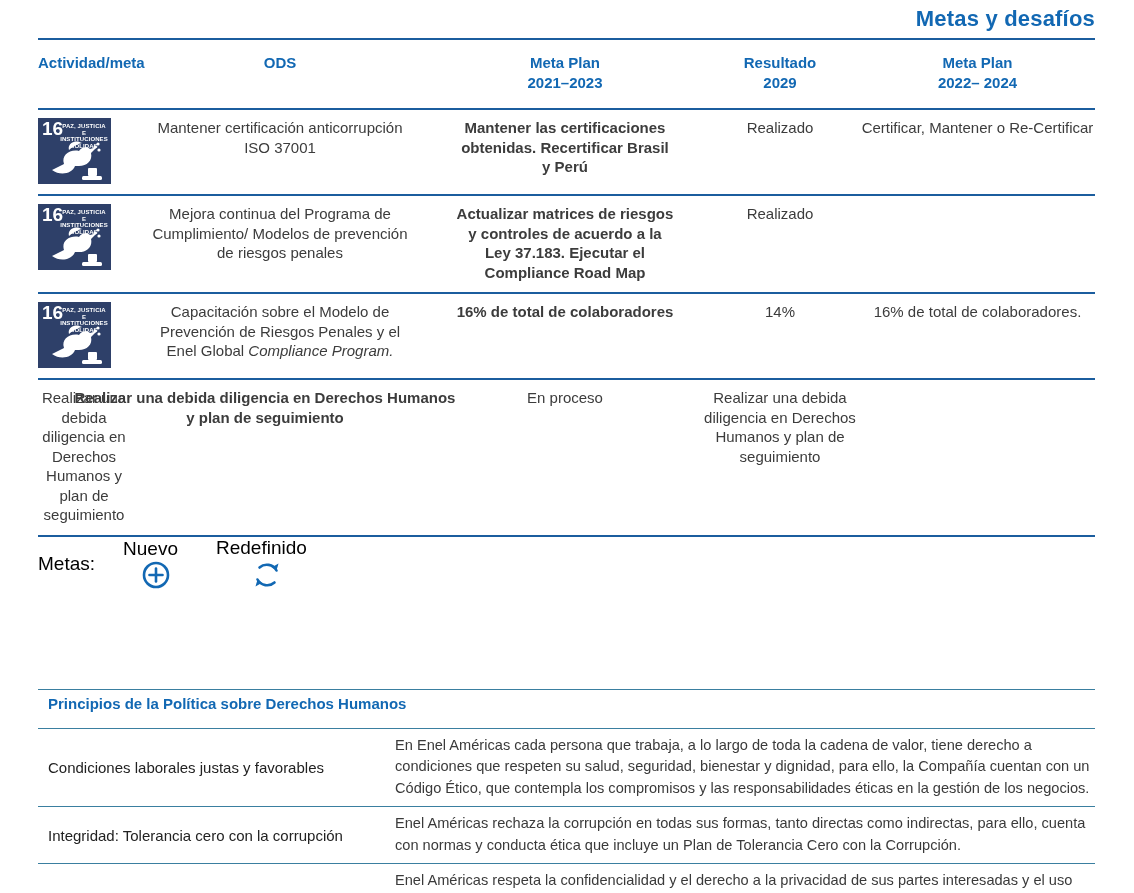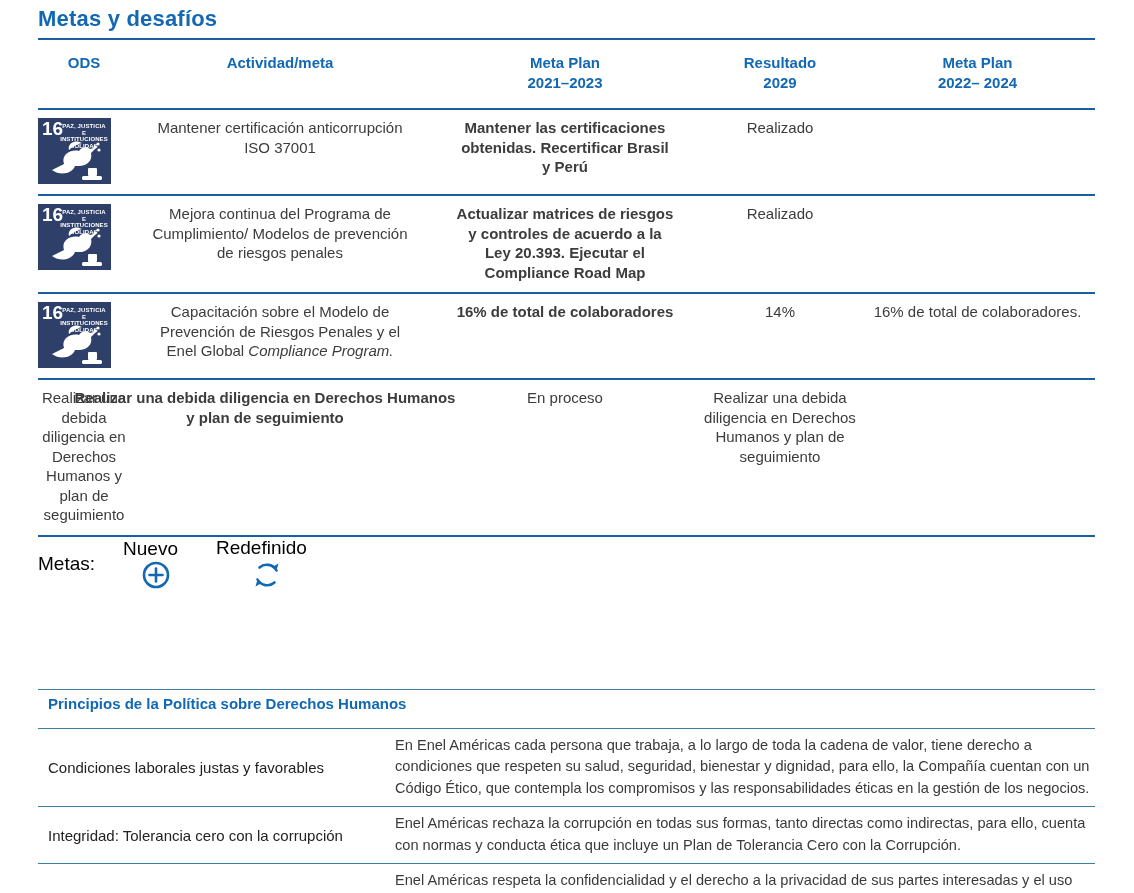--- a/index.html
+++ b/index.html
@@ -15,21 +15,21 @@
   body{
     width:1134px;height:893px;overflow:hidden;
     font-family:"Liberation Sans", sans-serif;
     color:var(--text);
   }
   .page{padding:6px 39px 0 38px;width:1134px;}
 
   
   .page-title{
     color:var(--accent);font-weight:bold;font-size:22px;
-    letter-spacing:.2px;margin:0 0 6px 0;
+    letter-spacing:.2px;margin:0 0 6px 0;text-align:right;
   }
 
   
   .goals-table{width:1057px;border-top:2px solid var(--t1-line);}
   .g-row{
     display:grid;
     grid-template-columns:92px 300px 270px 160px 235px;
     border-bottom:2px solid var(--t1-line);
   }
   .g-head{font-weight:bold;color:var(--accent);font-size:17px;padding:5px 0 6px 0;}
@@ -90,22 +90,22 @@
 </head>
 <body>
 
 <div class="page">
 
   <h1 class="page-title">Metas y desafíos</h1>
 
   <div class="goals-table">
 
     <div class="g-row g-head">
+      <div class="cell">Actividad/meta</div>
       <div class="cell">ODS</div>
-      <div class="cell">Actividad/meta</div>
       <div class="cell">
         <div>Meta Plan</div>
         <div>2021–2023</div>
       </div>
       <div class="cell">
         <div>Resultado</div>
         <div>2029</div>
       </div>
       <div class="cell">
         <div>Meta Plan</div>
@@ -127,20 +127,21 @@
               <circle cx="57" cy="7" r="1.6"></circle>
                 <circle cx="61" cy="10" r="1.6"></circle>
                 <circle cx="60" cy="4" r="1.6"></circle>
             </g>
           </svg>
         </div>
       </div>
       <div class="cell col-activity"><span class="cell-inner">Mantener certificación anticorrupción ISO 37001</span></div>
       <div class="cell col-plan1"><span class="cell-inner">Mantener las certificaciones obtenidas. Recertificar Brasil y Perú</span></div>
       <div class="cell">Realizado</div>
+      <div class="cell col-plan2"><span class="cell-inner">Certificar, Mantener o Re-Certificar</span></div>
     </div>
 
     <div class="g-row">
       <div class="cell ods-cell">
         <div class="sdg-icon sdg16">
           <div class="sdg-num">16</div>
           <div class="sdg-title">Paz, justicia e instituciones sólidas</div>
           <svg class="sdg-art" viewBox="0 0 73 44">
             <g fill="#fff">
               <path d="M14 30 L26 24 C23 15 32 9 41 11 C43 7 49 6 52 9 L59 7 L53 13 C55 21 48 27 39 26 L37 26 C34 34 22 36 14 30 Z"></path>
@@ -148,21 +149,21 @@
               <rect x="44" y="36" width="20" height="4" rx="1.5"></rect>
               <rect x="50" y="28" width="9" height="8" rx="1"></rect>
               <circle cx="57" cy="7" r="1.6"></circle>
                 <circle cx="61" cy="10" r="1.6"></circle>
                 <circle cx="60" cy="4" r="1.6"></circle>
             </g>
           </svg>
         </div>
       </div>
       <div class="cell col-activity"><span class="cell-inner">Mejora continua del Programa de Cumplimiento/ Modelos de prevención de riesgos penales</span></div>
-      <div class="cell col-plan1"><span class="cell-inner">Actualizar matrices de riesgos y controles de acuerdo a la Ley 20.393. Ejecutar el Compliance Road Map</span></div>
+      <div class="cell col-plan1"><span class="cell-inner">Actualizar matrices de riesgos y controles de acuerdo a la Ley 37.183. Ejecutar el Compliance Road Map</span></div>
       <div class="cell">Realizado</div>
     </div>
 
     <div class="g-row">
       <div class="cell ods-cell">
         <div class="sdg-icon sdg16">
           <div class="sdg-num">16</div>
           <div class="sdg-title">Paz, justicia e instituciones sólidas</div>
           <svg class="sdg-art" viewBox="0 0 73 44">
             <g fill="#fff">

